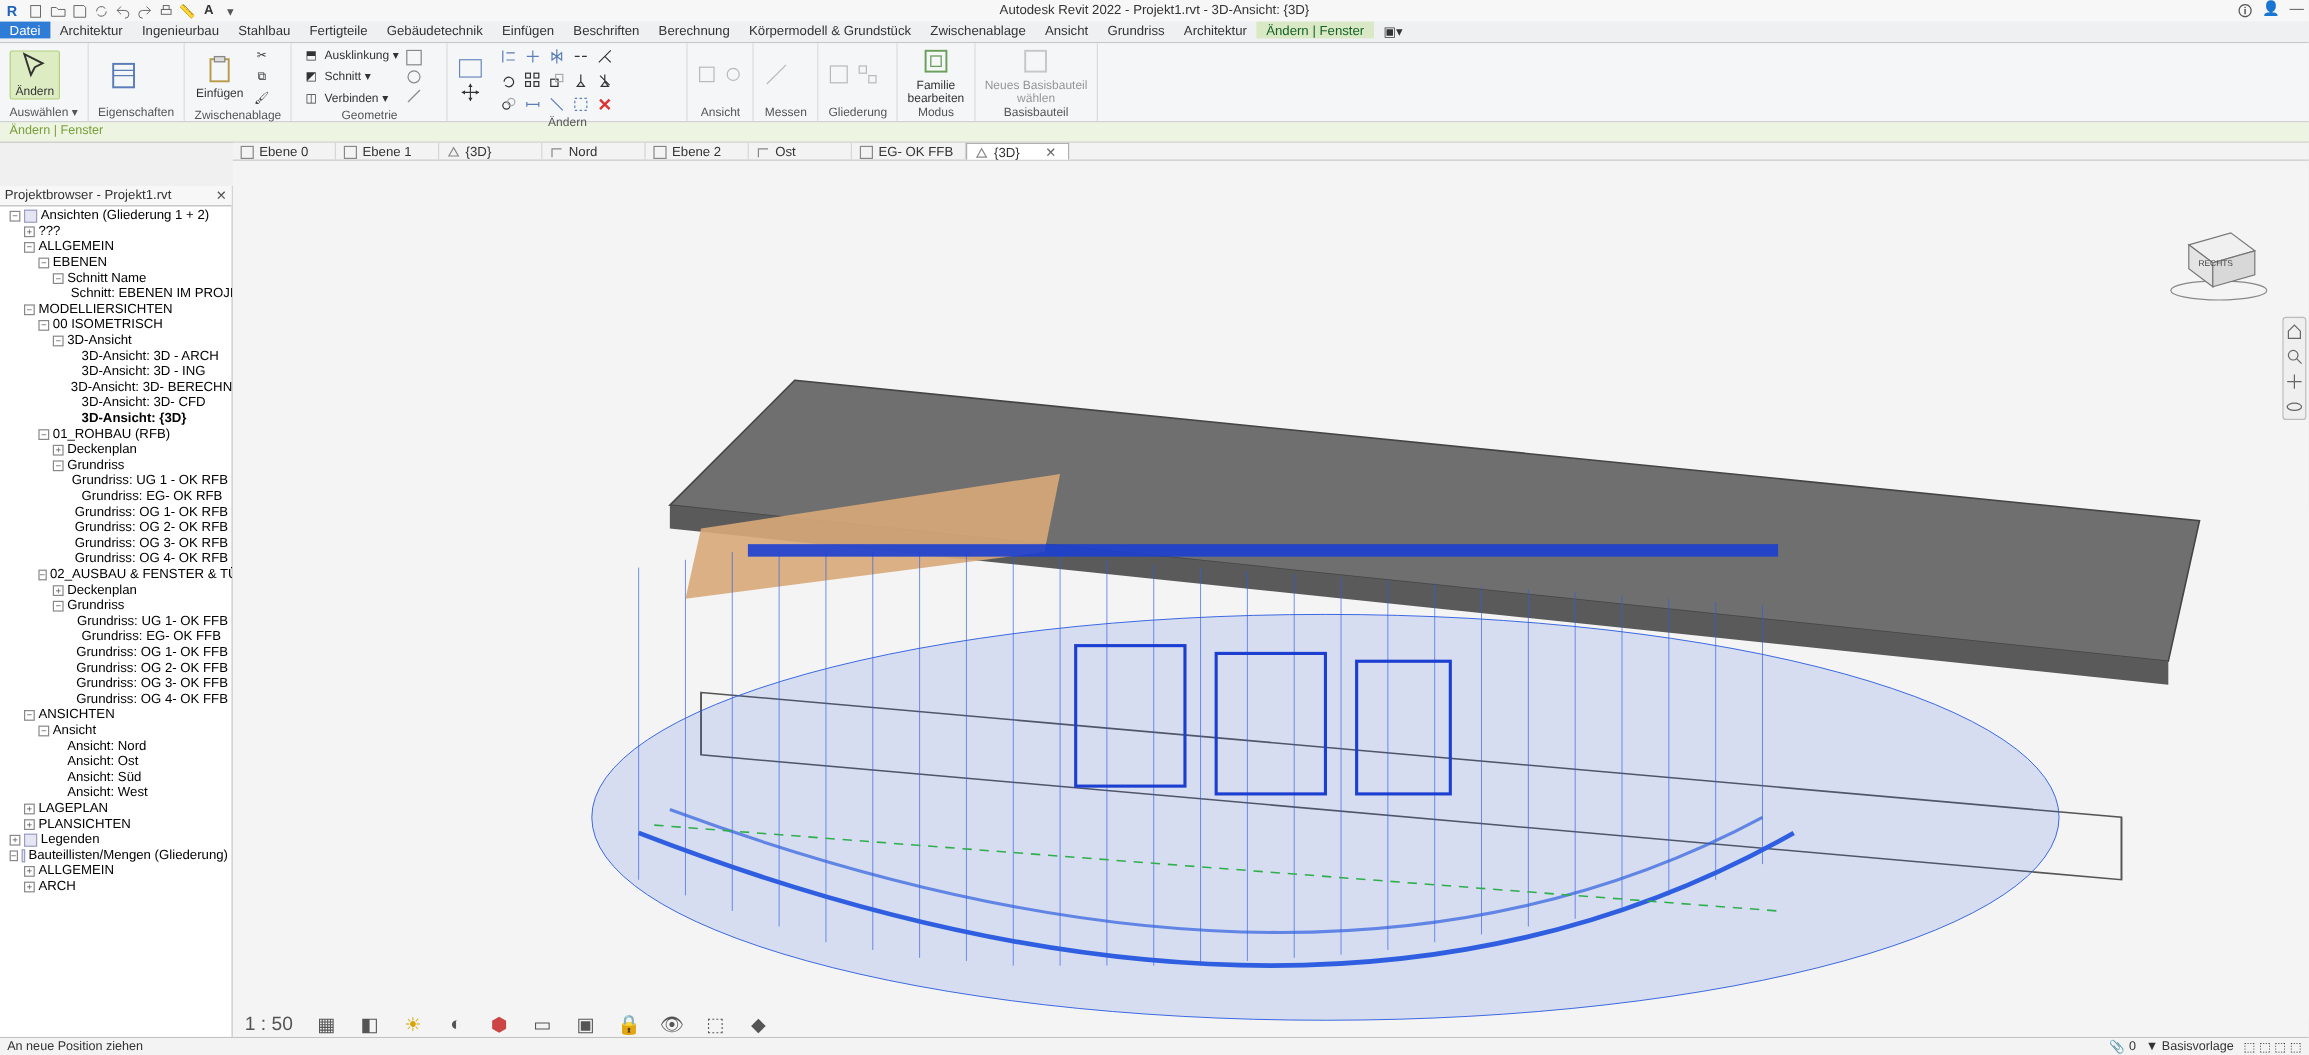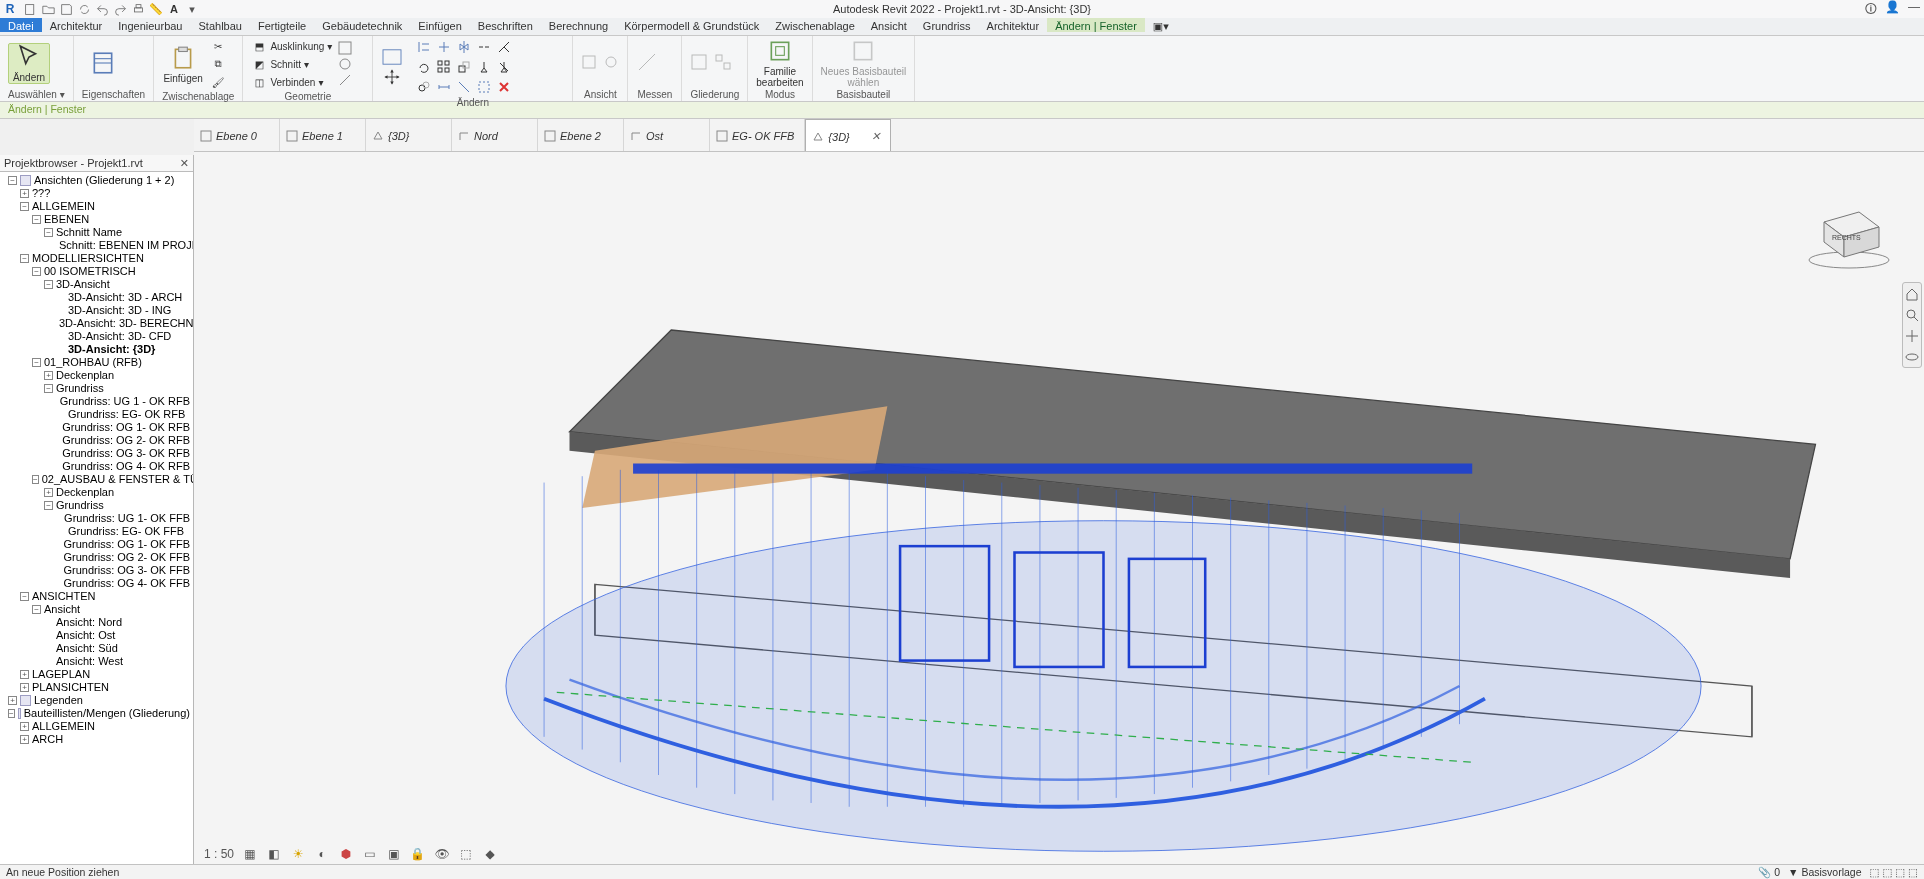--- a/index.html
+++ b/index.html
@@ -44,27 +44,27 @@
   .tree ul { list-style:none; padding-left:12px; }
   .tree > ul { padding-left:4px; }
   .node { display:flex; align-items:center; gap:3px; white-space:nowrap; padding:0 2px; height:13px; }
   .tw { width:9px; height:9px; border:1px solid #888; font-size:8px; line-height:7px; text-align:center; color:#555; background:#fff; display:inline-block; }
   .tw.empty { border:0; }
   .nodelabel.bold { font-weight:700; color:#000; }
   .nodelabel { color:#000; }
   .icon-sq { width:11px; height:11px; background:#e6e6f3; border:1px solid #9d9dc3; display:inline-block; }
   
   .viewarea { flex:1; display:flex; flex-direction:column; background:#e8e8e8; position:relative; }
-  .viewtabs { height:33px; background:#f3f3f3; border-bottom:1px solid #c2c2c2; display:flex; align-items:stretch; font-size:11px;font-style:italic; }
+  .viewtabs { height:15px; background:#f3f3f3; border-bottom:1px solid #c2c2c2; display:flex; align-items:stretch; font-size:11px; }
   .vtab { padding:2px 10px 0 6px; display:flex; align-items:center; gap:4px; border-right:1px solid #d6d6d6; min-width:86px; color:#333; }
   .vtab.active { background:#fff; border-top:1px solid #b0b0b0; border-left:1px solid #b0b0b0; border-right:1px solid #b0b0b0; position:relative; top:0; }
   .vtab .ic { width:12px; height:12px; }
   .vtab-close { color:#666; margin-left:auto; }
   .canvas { flex:1; background:#f4f4f4; position:relative; overflow:hidden; }
-  .viewcontrol { position:absolute; bottom:2px; left:10px; height:16px; display:flex; align-items:center; gap:8px; font-size:12px; color:#555; }
+  .viewcontrol { position:absolute; bottom:2px; left:10px; height:16px; display:flex; align-items:center; gap:20px; font-size:16px; color:#555; }
   .viewcontrol .vc { width:16px; height:16px; display:flex; align-items:center; justify-content:center; }
   .navcube { position:absolute; top:40px; right:30px; width:90px; height:80px; }
   .navbar-right { position:absolute; top:130px; right:2px; width:20px; height:86px; background:#efefef; border:1px solid #bcbcbc; border-radius:3px; display:flex; flex-direction:column; justify-content:space-around; align-items:center; }
   .navbar-right div { width:14px; height:14px; }
   
   .statusbar { height:15px; background:#f3f3f3; border-top:1px solid #c2c2c2; display:flex; align-items:center; font-size:10.5px; color:#333; padding:0 6px;gap:28px; }
   .statusbar .right { margin-left:auto; display:flex; gap:8px; align-items:center; }
   .statusbar .sb-item { display:flex; align-items:center; gap:3px; }
   
   .grey svg * { stroke:#888; }

